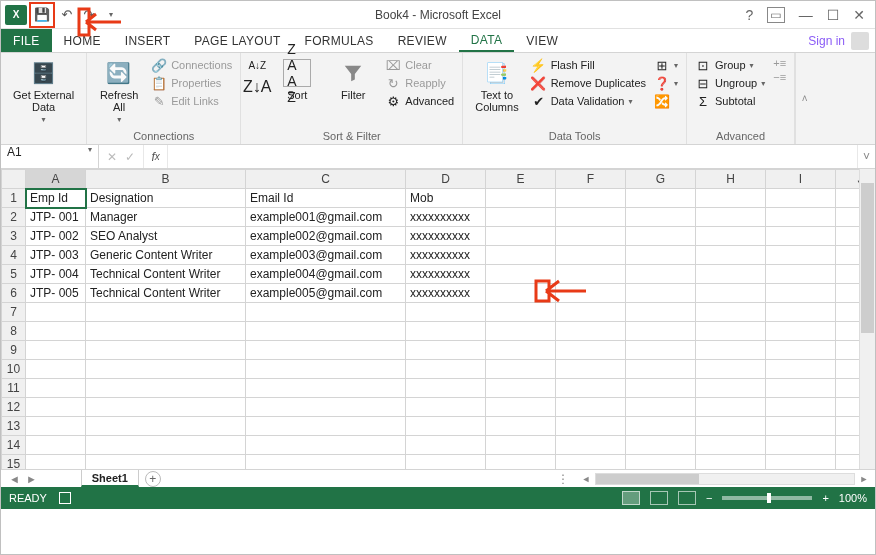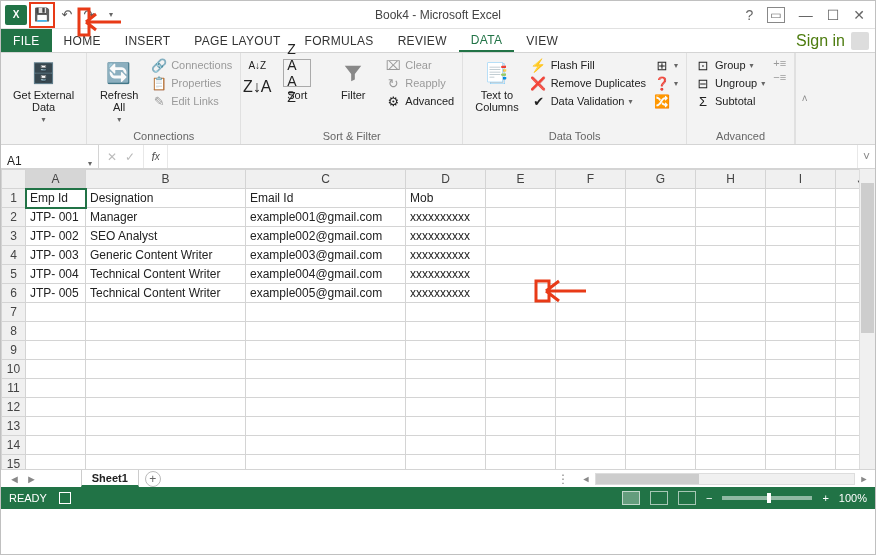--- a/index.html
+++ b/index.html
@@ -13,41 +13,41 @@
   .titlebar .winbtns span { font-size: 14px; cursor: pointer; }
   .qat-btn { width: 20px; height: 20px; display: flex; align-items: center; justify-content: center; font-size: 13px; color: #555; }
   .excel-icn { width: 22px; height: 20px; background: #217346; color:#fff; display:flex;align-items:center;justify-content:center;font-weight:bold;font-size:10px;border-radius:2px;}
   .save-wrap { border: 2px solid #e83a17; padding: 1px; }
   
   
   .ribbon-tabs { height: 24px; display: flex; align-items: stretch; border-bottom: 1px solid #d4d4d4; }
   .rtab { padding: 0 12px; display: flex; align-items: center; font-size: 12px; color: #333; text-transform: uppercase; cursor: pointer; letter-spacing: 0.3px; }
   .rtab.file { background: #217346; color: #fff; }
   .rtab.active { color: #217346; border-bottom: 2px solid #217346; background: #fff; }
-  .signin { margin-left: auto; padding: 0 6px; display: flex; align-items: center; gap: 6px; font-size: 16px; color: #4d7c0f; }
+  .signin { margin-left: auto; padding: 0 6px; display: flex; align-items: center; gap: 6px; font-size: 12px; color: #8b5cf6; }
   .avatar { width: 18px; height: 18px; background: #ddd; border-radius: 2px; }
   
   
   .ribbon { height: 92px; background: #f3f3f3; border-bottom: 1px solid #d4d4d4; display: flex; }
   .rgroup { border-right: 1px solid #e0e0e0; padding: 4px 8px 2px 8px; display: flex; flex-direction: column; justify-content: space-between; }
   .rgroup .body { display: flex; gap: 8px; flex: 1; align-items: flex-start; }
   .rgroup .label { text-align: center; font-size: 11px; color: #666; padding-top: 2px;}
   .bigbtn { display: flex; flex-direction: column; align-items: center; gap: 2px; padding: 2px 4px; min-width: 48px; }
   .bigbtn .icn { width: 28px; height: 28px; display:flex;align-items:center;justify-content:center;font-size:20px;}
   .bigbtn .txt { font-size: 11px; text-align: center; line-height: 1.1; }
   .stack { display: flex; flex-direction: column; gap: 2px; }
   .row { display: flex; align-items: center; gap: 4px; font-size: 11px; white-space: nowrap; }
   .smicn { width: 16px; height: 16px; display: inline-flex; align-items: center; justify-content: center; font-size: 13px; }
   .caret { font-size: 8px; color: #666; }
   .grey { color: #9a9a9a; }
   .collapse-btn { width: 18px; border-left:1px solid #e0e0e0; display:flex;align-items:center;justify-content:center;color:#888;font-size:10px;}
   
   
   .fxbar { height: 24px; display: flex; align-items: stretch; border-bottom: 1px solid #d4d4d4; }
-  .namebox { width: 98px; border-right: 1px solid #d4d4d4; display:flex; align-items:flex-end; padding: 0 6px; font-size:12px; justify-content:space-between;}
+  .namebox { width: 98px; border-right: 1px solid #d4d4d4; display:flex; align-items:flex-start; padding: 0 6px; font-size:12px; justify-content:space-between;}
   .fxlabel { width: 24px; display:flex;align-items:center;justify-content:center;font-style:italic;color:#555;border-right:1px solid #e8e8e8;}
   .fxinput { flex:1; padding:0 6px; display:flex;align-items:center;}
   .fxbtns { display:flex;align-items:center;gap:8px;padding:0 8px;color:#bbb;border-right:1px solid #e8e8e8;}
   .fxexpand { width:18px;display:flex;align-items:center;justify-content:center;color:#888;border-left:1px solid #e8e8e8;}
   
   
   .grid-area { position: relative; height: 300px; overflow: hidden; }
   table.sheet { border-collapse: collapse; table-layout: fixed; width: 100%; }
   table.sheet th, table.sheet td { border: 1px solid #d4d4d4; font-size: 12px; height: 19px; padding: 0 4px; text-align: left; background:#fff; white-space: nowrap; overflow:hidden;}
   table.sheet th { background: #f0f0f0; font-weight: normal; text-align: center; color:#444;}

